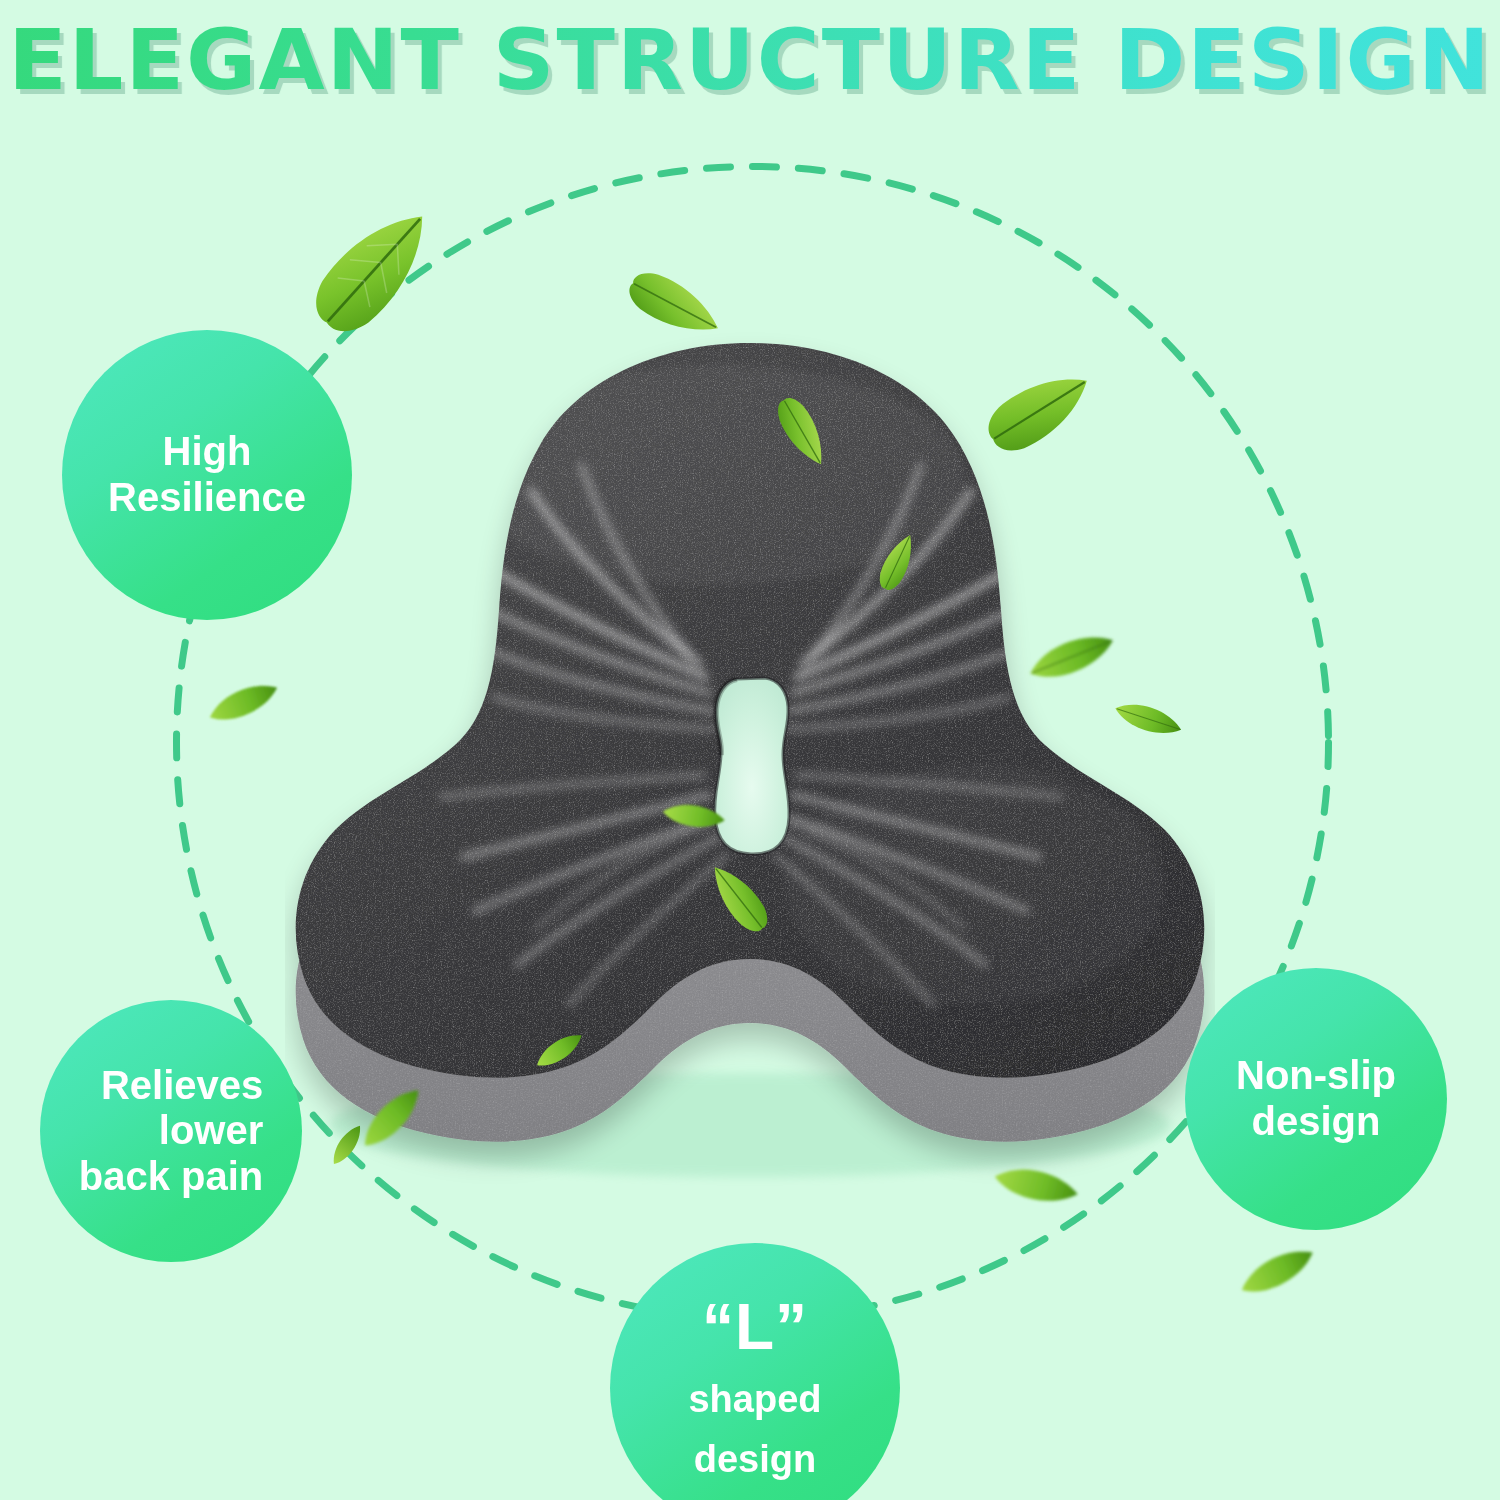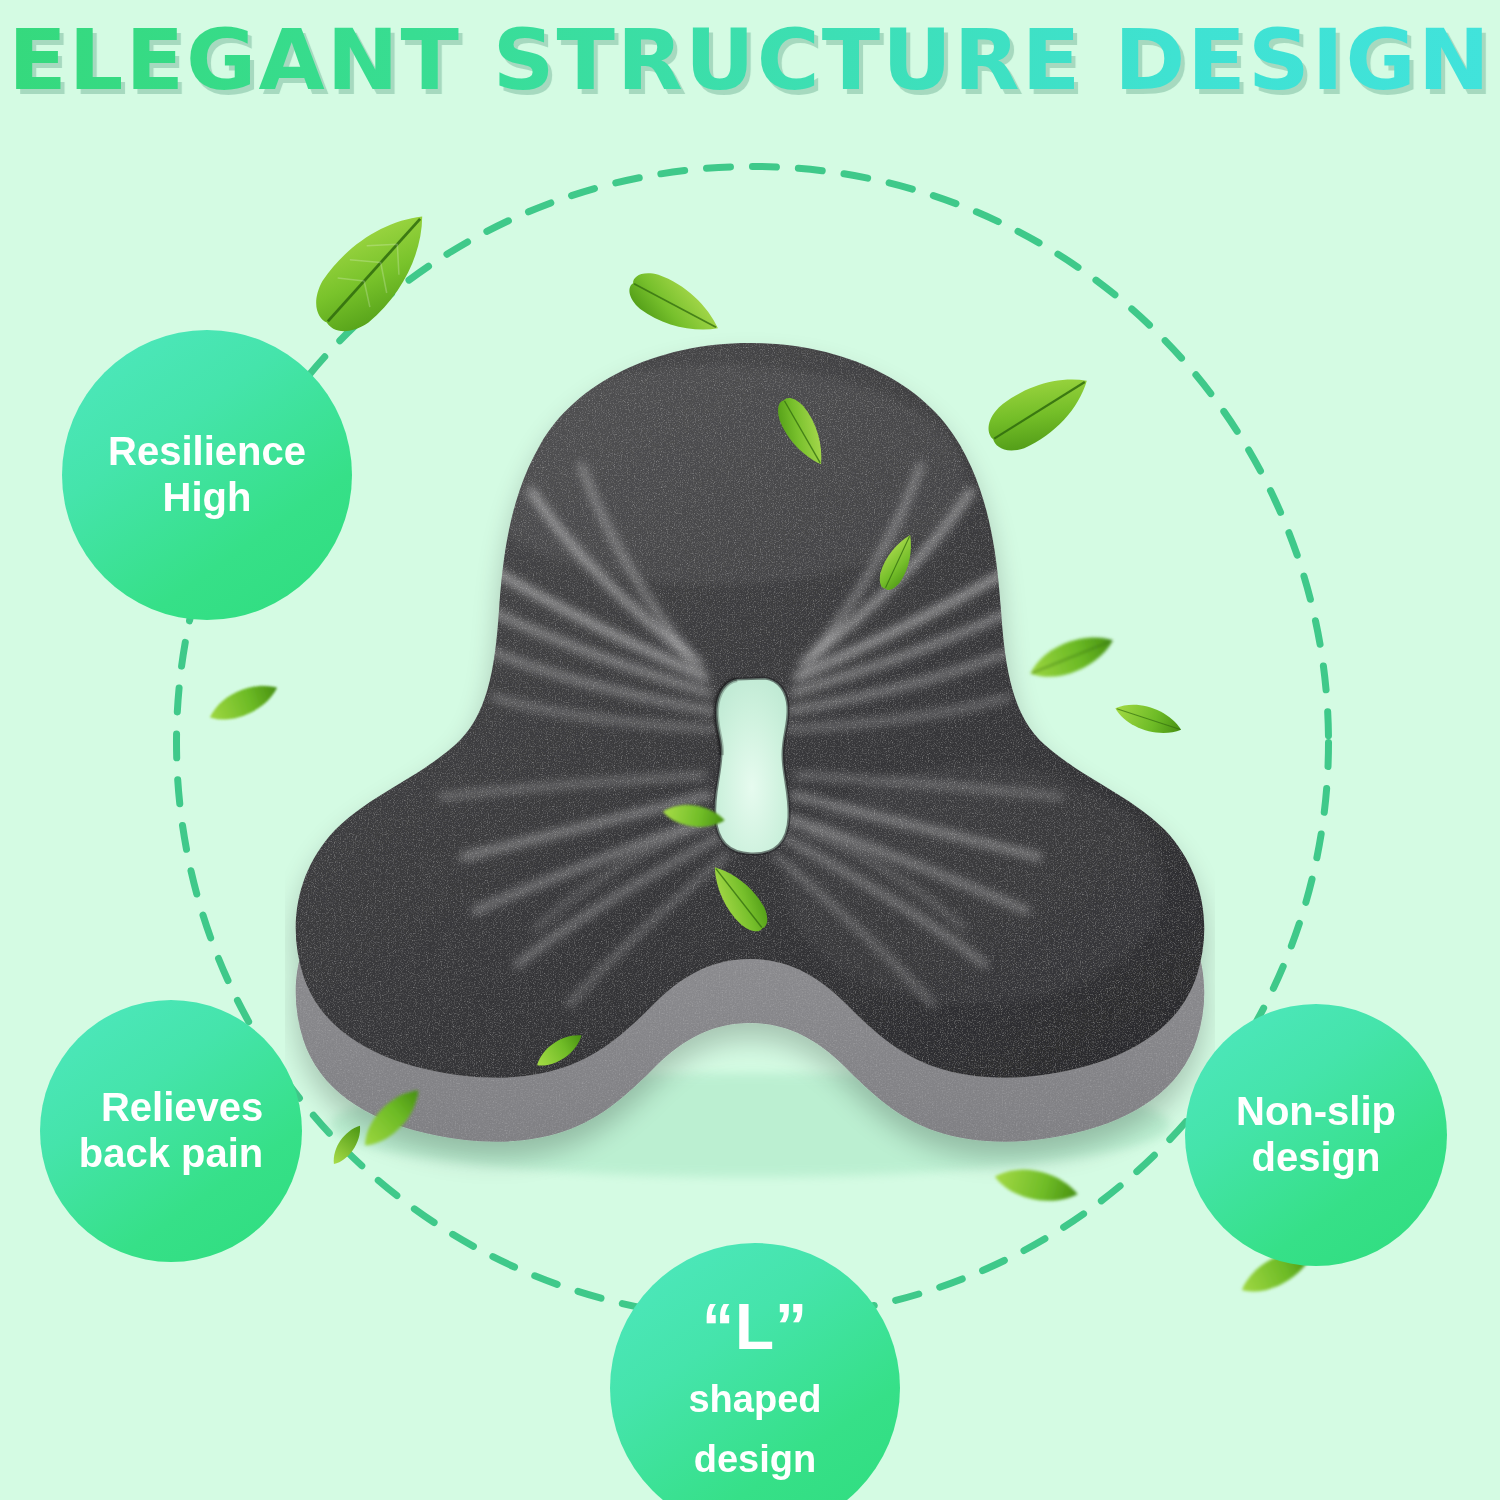--- a/index.html
+++ b/index.html
@@ -44,21 +44,21 @@
     color:#ffffff;font-weight:700;line-height:1.14;
     background:linear-gradient(145deg,#4fe8c0 0%,#45e4ab 35%,#36e088 70%,#2fdd7e 100%);
     box-shadow:0 0 0 0 rgba(0,0,0,0);
     user-select:none;
   }
   .badge span{display:block;padding:0 8px;}
 
   .b-hr   {left:62px;  top:330px;  width:290px;height:290px;font-size:40px;}
   .b-easy {left:1160px;top:368px;  width:222px;height:222px;font-size:40px;}
   .b-relv {left:40px;  top:1000px; width:262px;height:262px;font-size:40px;text-align:right;}
-  .b-nons {left:1185px;top:1004px; width:262px;height:262px;font-size:40px;}
+  .b-nons {left:1185px;top:968px; width:262px;height:262px;font-size:40px;}
   .b-lsh  {left:610px; top:1243px; width:290px;height:290px;font-size:38px;}
 
   .b-lsh .lquote{
     display:block;font-size:64px;line-height:1.02;font-weight:700;
     letter-spacing:1px;margin-bottom:2px;
   }
   .b-lsh .lrest{display:block;font-size:38px;line-height:1.16;margin-top:16px;}
 
   .leafL{position:absolute;}
 </style>
@@ -445,29 +445,30 @@
           <stop offset="100%" stop-color="#4a9513"></stop>
     </linearGradient>
       </defs>
     <g transform="rotate(-52 50 40)">
       <path d="M6 40 C28 18 70 16 95 34 C72 56 28 58 6 40 Z" fill="url(#lg15)"></path>
     </g>
   </svg>
 
   <div class="badge b-hr">
     <div>
+      <span>High</span>
       <span>Resilience</span>
-      <span>High</span>
     </div>
   </div>
 
 
   <div class="badge b-relv">
     <div>
       <span>Relieves</span>
+      <span>lower</span>
       <span>back pain</span>
     </div>
   </div>
 
   <div class="badge b-nons">
     <div>
       <span>Non-slip</span>
       <span>design</span>
     </div>
   </div>

